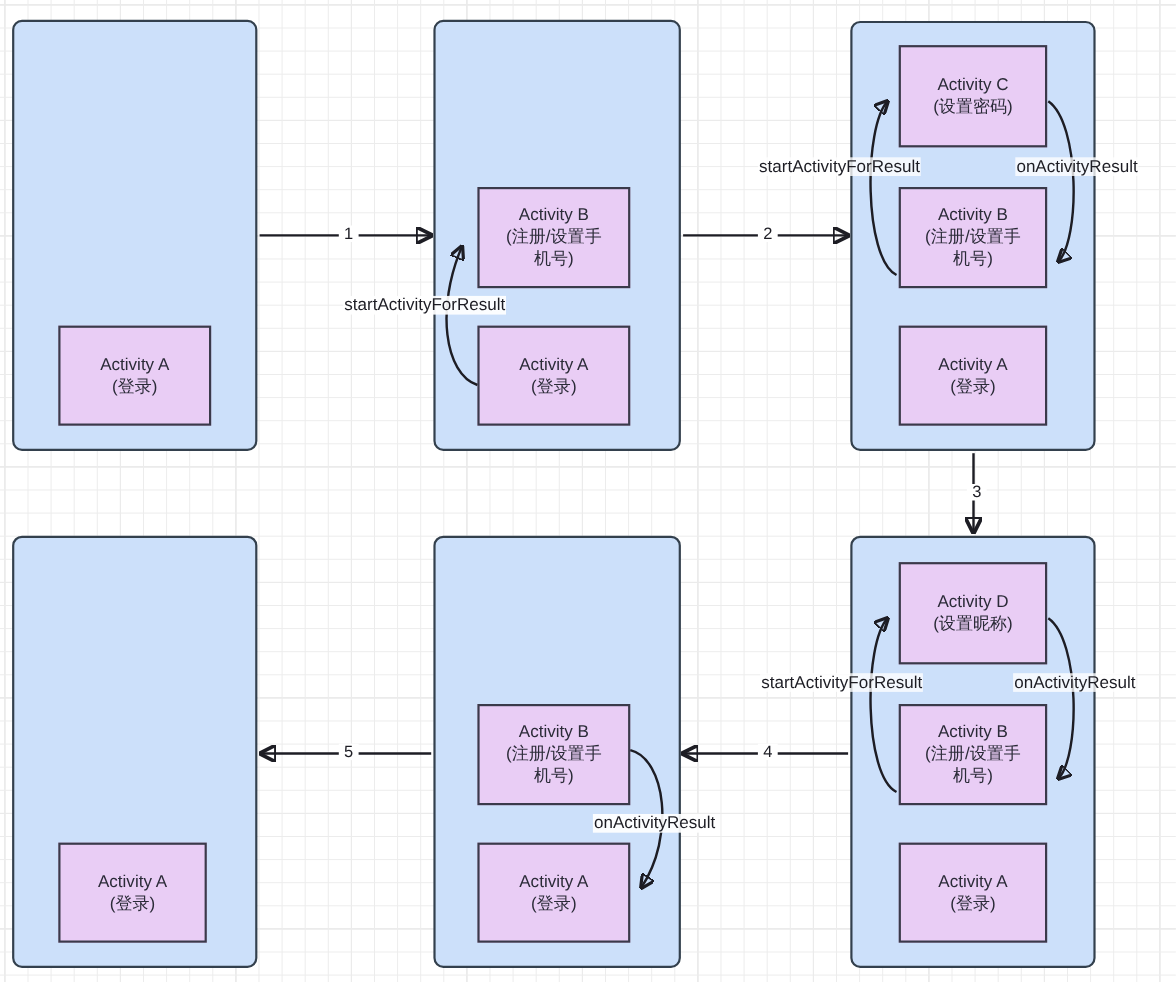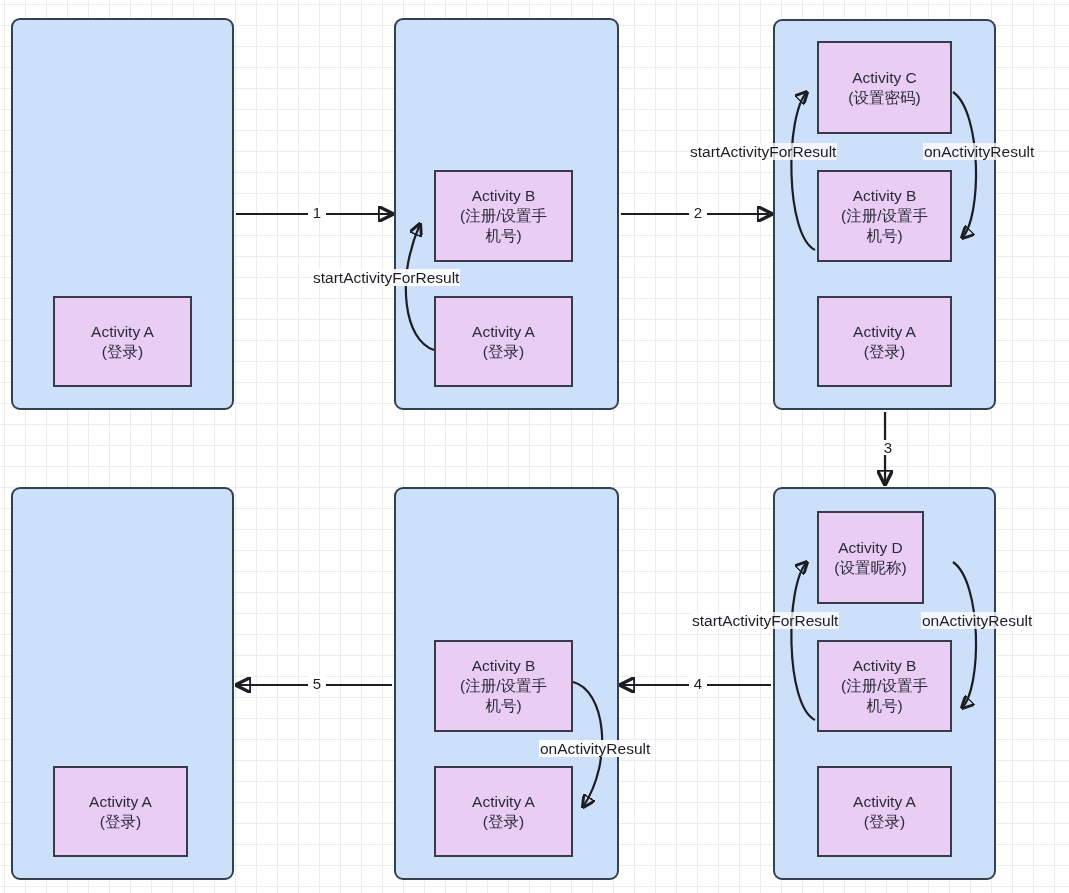--- a/index.html
+++ b/index.html
@@ -118,21 +118,21 @@
     <span class="ab-title">Activity B</span>
     <span class="ab-sub">(注册/设置手</span>
     <span class="ab-sub">机号)</span>
   </div>
   <div class="activity-box" style="left:817px; top:296px; width:135px; height:91px;">
     <span class="ab-title">Activity A</span>
     <span class="ab-sub">(登录)</span>
   </div>
 
   <div class="stack-panel" style="left:773px; top:487px; width:223px; height:393px;"></div>
-  <div class="activity-box" style="left:817px; top:511px; width:107px; height:93px;">
+  <div class="activity-box" style="left:817px; top:511px; width:135px; height:93px;">
     <span class="ab-title">Activity D</span>
     <span class="ab-sub">(设置昵称)</span>
   </div>
   <div class="activity-box" style="left:817px; top:640px; width:135px; height:92px;">
     <span class="ab-title">Activity B</span>
     <span class="ab-sub">(注册/设置手</span>
     <span class="ab-sub">机号)</span>
   </div>
   <div class="activity-box" style="left:817px; top:766px; width:135px; height:91px;">
     <span class="ab-title">Activity A</span>

